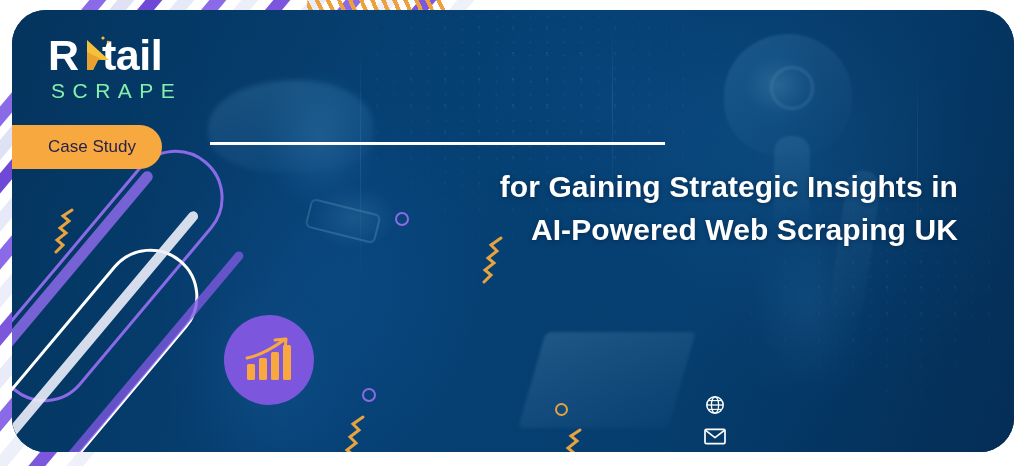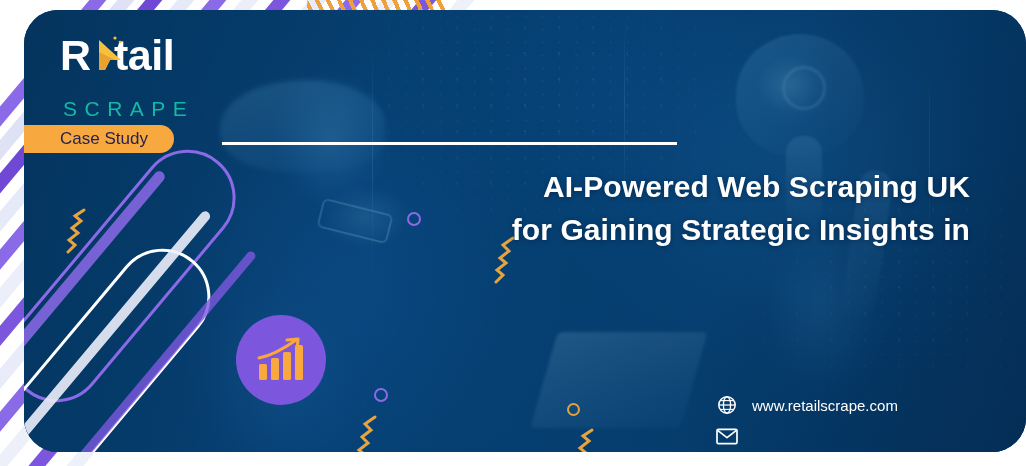--- a/index.html
+++ b/index.html
@@ -41,21 +41,21 @@
     background:repeating-linear-gradient(
       65deg,
       #eda03c 0px, #eda03c 4px,
       rgba(255,255,255,0) 4px, rgba(255,255,255,0) 10px);
     z-index:2;
   }
 
   
   #card {
     position:absolute;
-    left:24px; top:10px;
+    left:12px; top:10px;
     width:1002px; height:442px;
     border-radius:34px;
     overflow:hidden;
     background:#053f70;
     z-index:3;
   }
 
   
   .photo-base {
     position:absolute; inset:0;
@@ -177,29 +177,29 @@
   .logo-top {
     font-size:43px; font-weight:bold; color:#ffffff;
     letter-spacing:-0.5px; line-height:46px;
     position:relative; white-space:nowrap;
   }
   .logo-cursor {
     position:absolute; left:33px; top:4px;
     width:34px; height:38px;
   }
   .logo-bottom {
-    font-size:21px; color:#14b8a6;
+    font-size:21px; color:#86efac;
     letter-spacing:7.5px; line-height:24px;
-    margin-top:19px; padding-left:3px;
+    margin-top:1px; padding-left:3px;
   }
 
   
   #badge {
     position:absolute; left:-12px; top:115px;
-    height:28px; padding:0 26px 0 48px;
+    height:44px; padding:0 26px 0 48px;
     display:flex; align-items:center;
     background:#f7a93f;
     border-radius:0 22px 22px 0;
     color:#27224b;
     font-size:17px;
     z-index:11;
   }
   #rule {
     position:absolute; left:198px; top:132px;
     width:455px; height:3px;
@@ -333,22 +333,22 @@
       </div>
       <div class="logo-bottom">SCRAPE</div>
     </div>
 
     <div id="badge">
       <span>Case Study</span>
     </div>
     <div id="rule"></div>
 
     <div id="headline">
+      <div>for Gaining Strategic Insights in</div>
       <div>AI-Powered Web Scraping UK</div>
-      <div>for Gaining Strategic Insights in</div>
     </div>
 
     <div id="chart-badge">
       <svg width="50" height="46" viewBox="0 0 50 46">
         <rect x="3" y="27" width="8" height="16" rx="1.6" fill="#f9a840"></rect>
         <rect x="15" y="21" width="8" height="22" rx="1.6" fill="#f9a840"></rect>
         <rect x="27" y="15" width="8" height="28" rx="1.6" fill="#f9a840"></rect>
         <rect x="39" y="8" width="8" height="35" rx="1.6" fill="#f9a840"></rect>
         <path d="M3 21 C14 19, 26 13, 40 3" fill="none" stroke="#f9a840" stroke-width="3" stroke-linecap="round"></path>
         <path d="M31 3 L42 2 L41 13" fill="none" stroke="#f9a840" stroke-width="3" stroke-linecap="round" stroke-linejoin="round"></path>
@@ -359,21 +359,20 @@
       <div class="contact-row">
         <span class="contact-icon">
           <svg width="20" height="20" viewBox="0 0 20 20">
             <circle cx="10" cy="10" r="8.2" fill="none" stroke="#ffffff" stroke-width="1.5"></circle>
             <ellipse cx="10" cy="10" rx="3.6" ry="8.2" fill="none" stroke="#ffffff" stroke-width="1.3"></ellipse>
             <line x1="1.8" y1="10" x2="18.2" y2="10" stroke="#ffffff" stroke-width="1.3"></line>
             <line x1="3.2" y1="5.6" x2="16.8" y2="5.6" stroke="#ffffff" stroke-width="1.1"></line>
             <line x1="3.2" y1="14.4" x2="16.8" y2="14.4" stroke="#ffffff" stroke-width="1.1"></line>
           </svg>
         </span>
-        <span>www.retailscrape.com</span>
       </div>
       <div class="contact-row">
         <span class="contact-icon">
           <svg width="22" height="17" viewBox="0 0 22 17">
             <rect x="1" y="1.4" width="20" height="14.2" rx="1.4" fill="none" stroke="#ffffff" stroke-width="1.7"></rect>
             <path d="M1.6 2.4 L11 9.6 L20.4 2.4" fill="none" stroke="#ffffff" stroke-width="1.7" stroke-linecap="round" stroke-linejoin="round"></path>
           </svg>
         </span>
       </div>
     </div>

